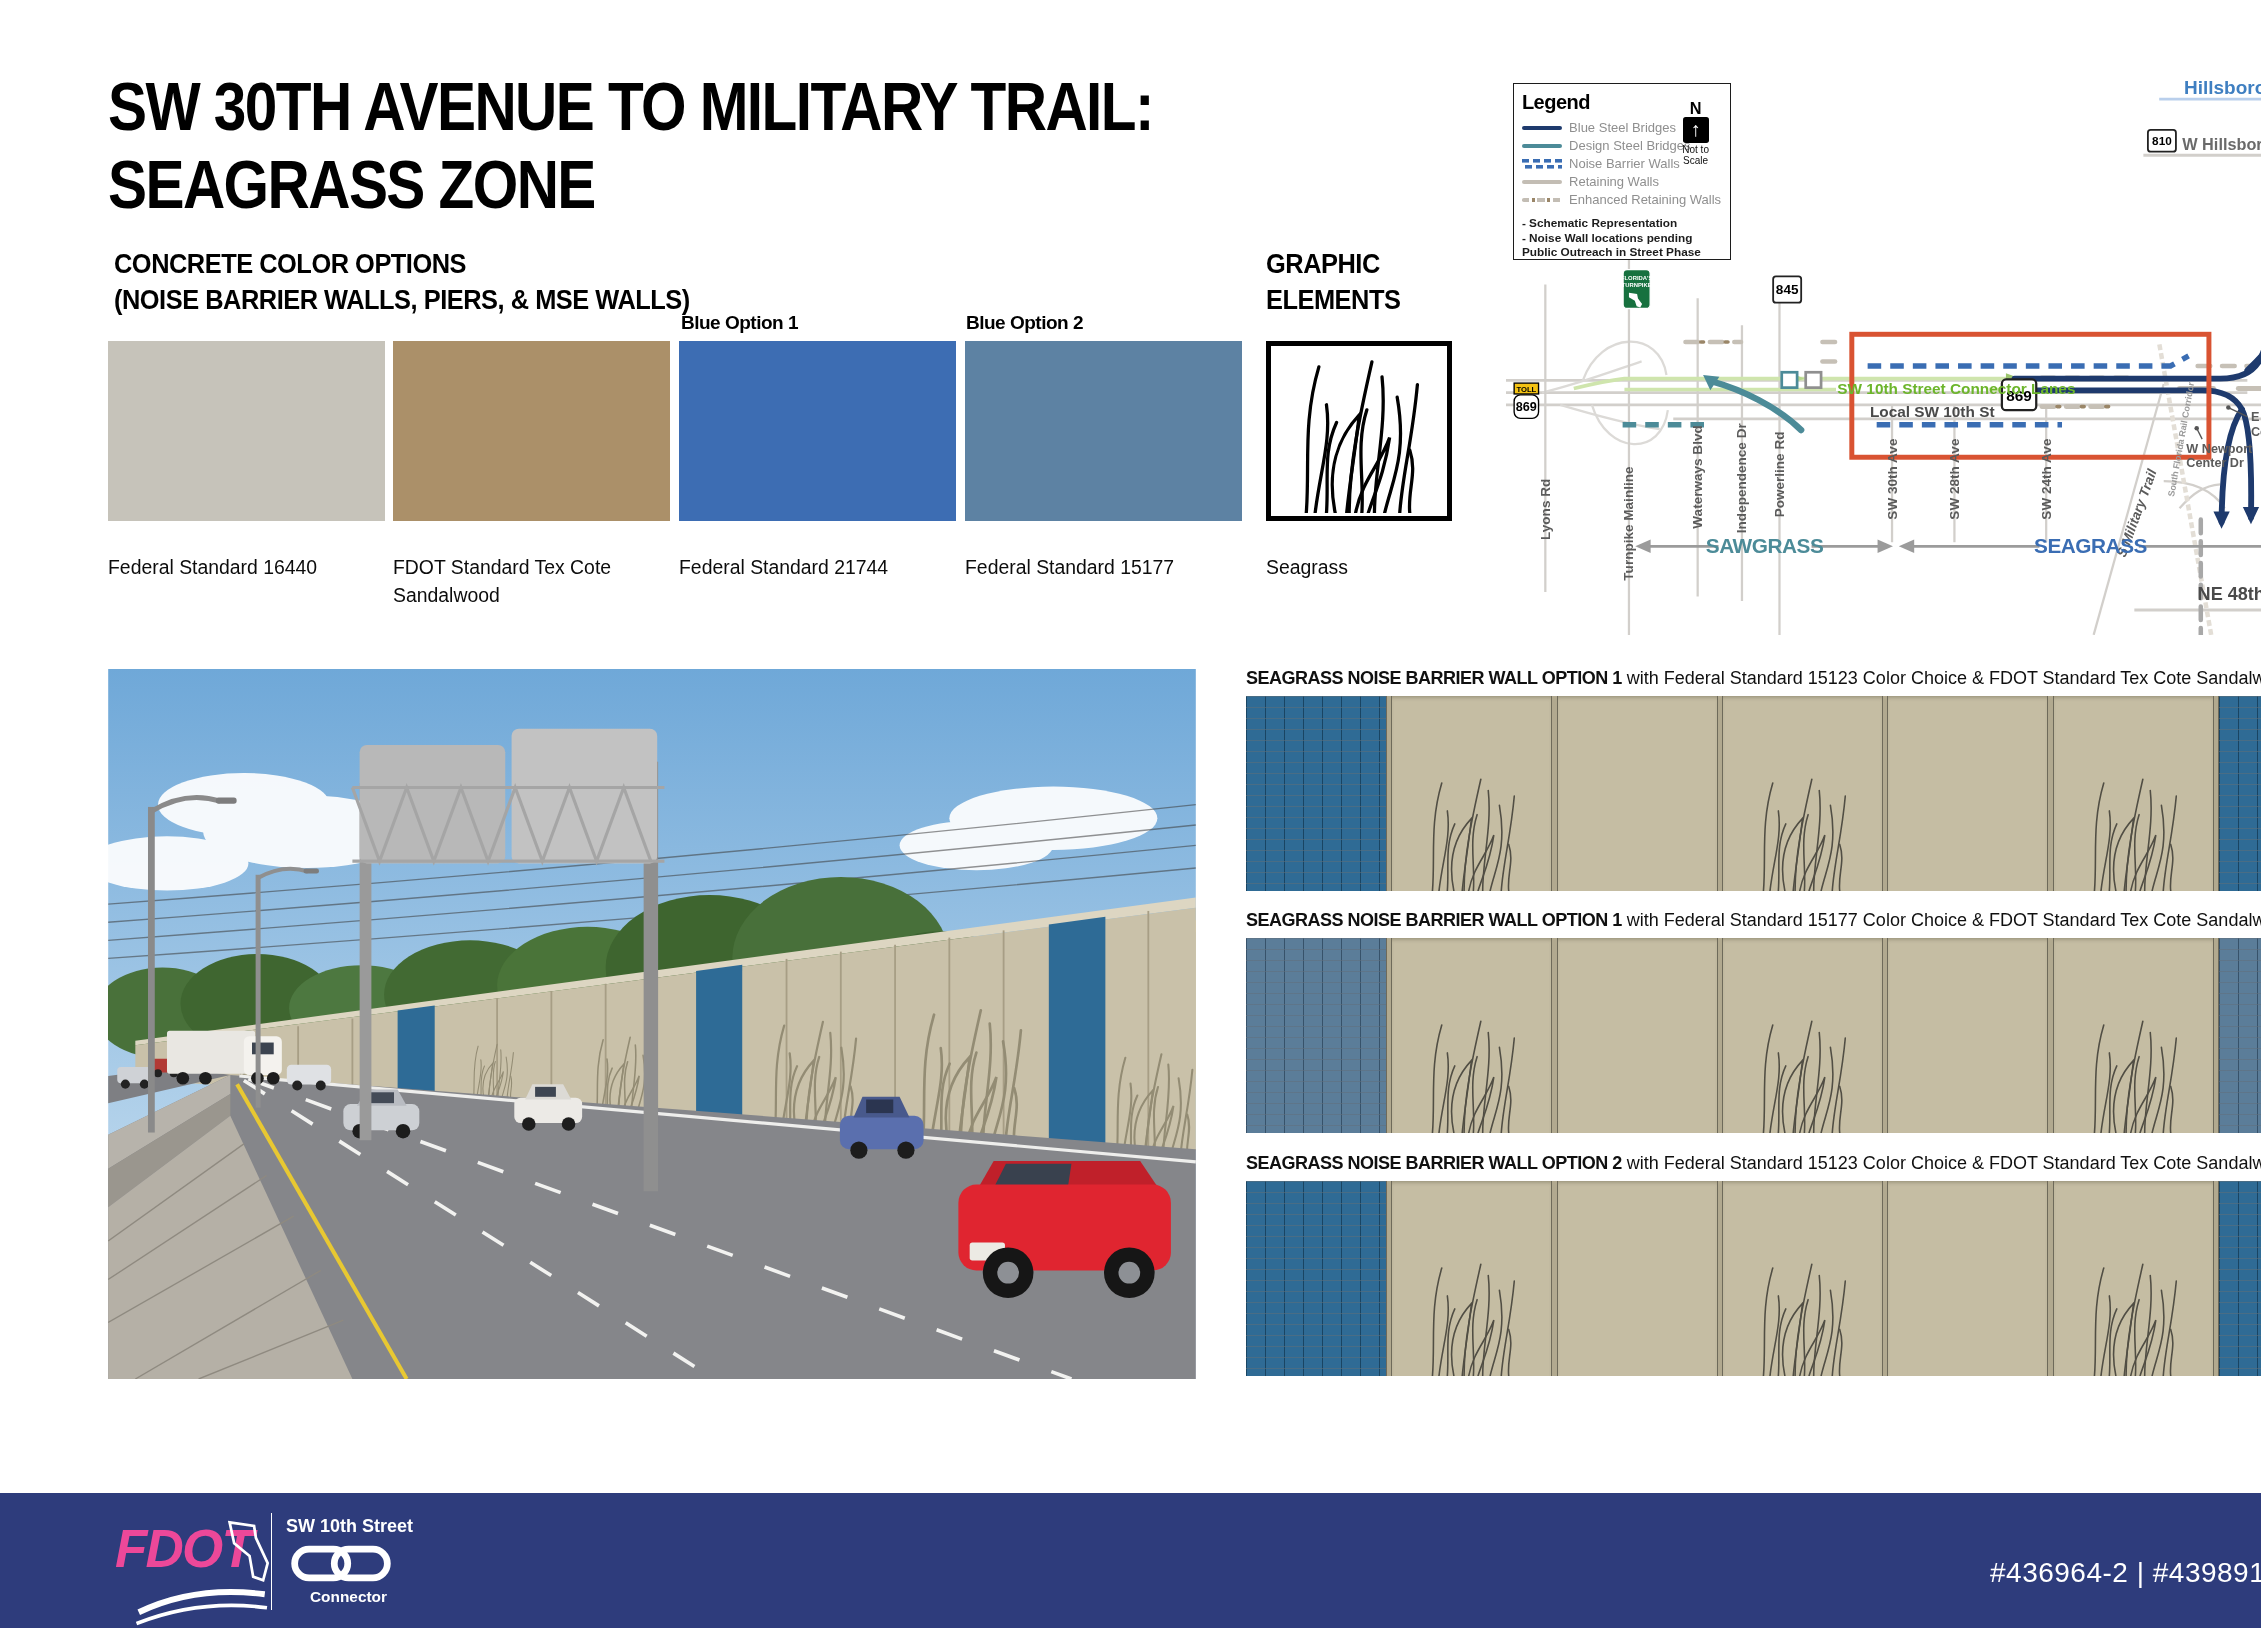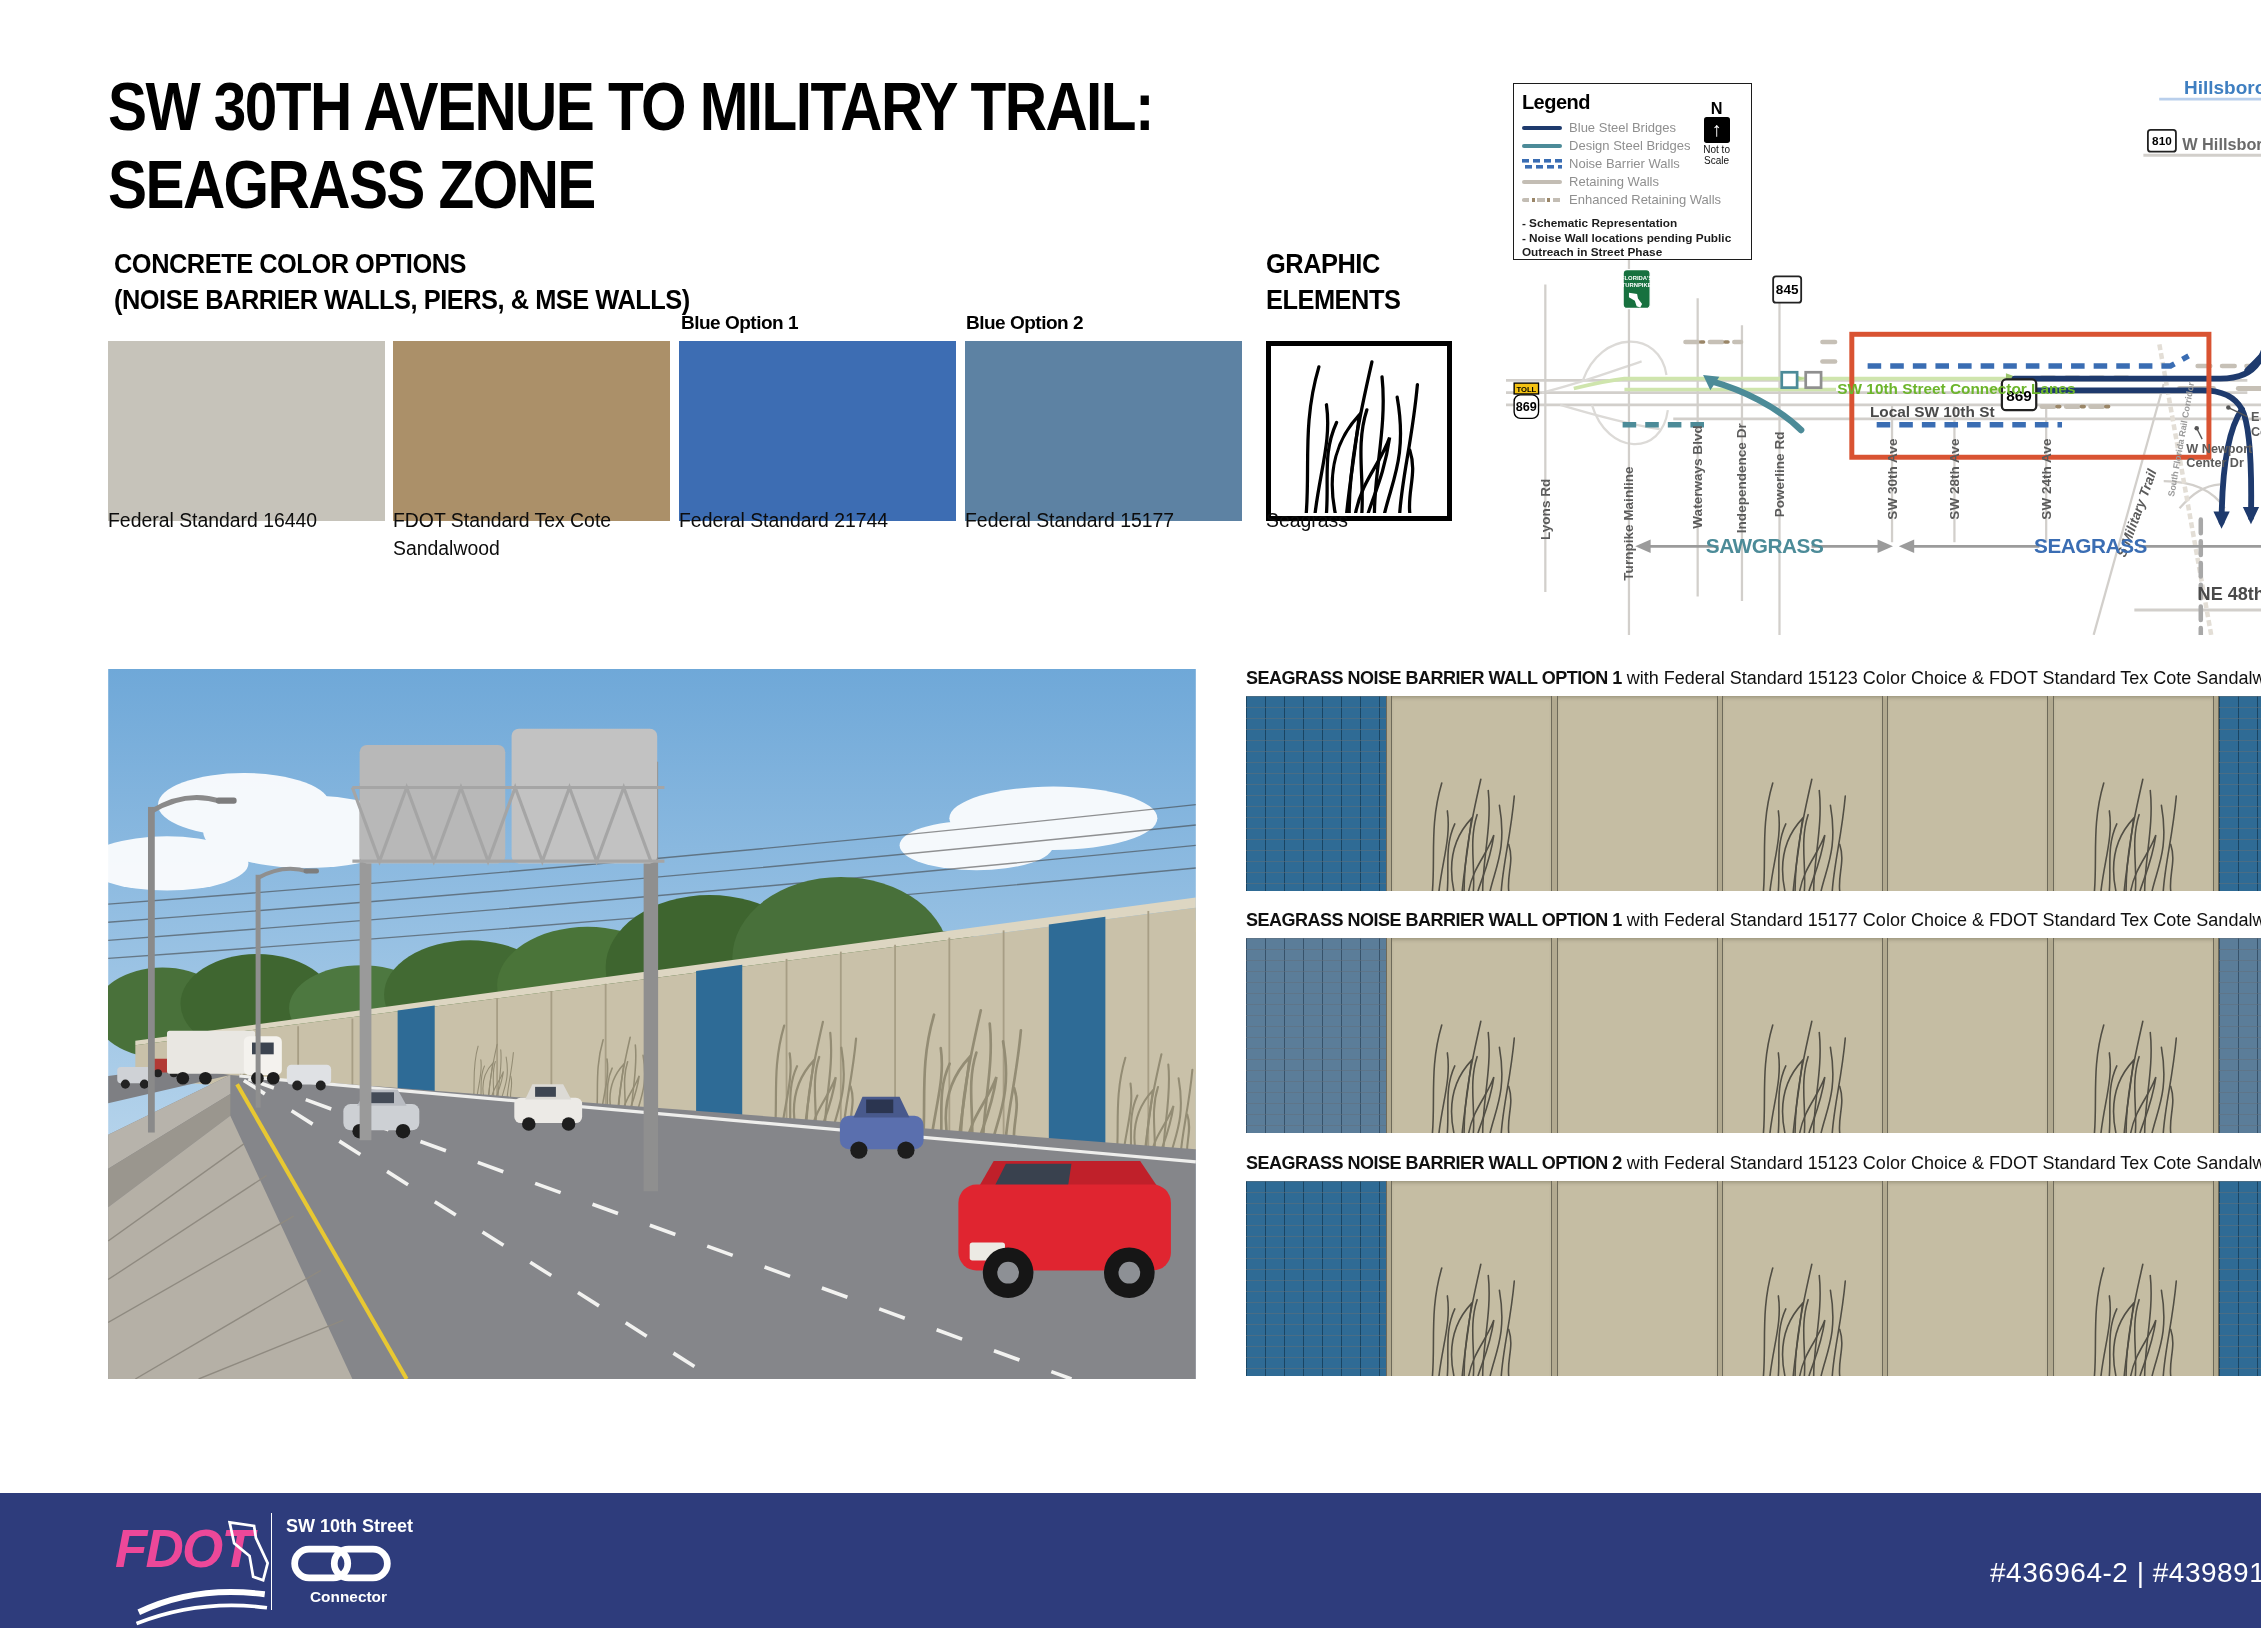--- a/index.html
+++ b/index.html
@@ -15,30 +15,30 @@
   .sec-h{font-size:27px;line-height:36px;font-weight:800;letter-spacing:-0.5px;
          transform:scaleX(.94);transform-origin:left top;white-space:nowrap;}
 
   
   .swatch{top:341px;width:277px;height:180px;}
   .sw-16440{background:#c6c3ba;}
   .sw-sand {background:#ab9069;}
   .sw-15123{background:#3d6db3;}
   .sw-15177{background:#5d82a3;}
   .sw-tag{top:312px;font-size:19px;font-weight:700;letter-spacing:-0.5px;white-space:nowrap;}
-  .sw-label{top:506px;font-size:19.4px;line-height:28px;color:#0c0c0c;white-space:pre-line;}
+  .sw-label{top:553px;font-size:19.4px;line-height:28px;color:#0c0c0c;white-space:pre-line;}
 
   
   #ge-box{left:1266px;top:341px;width:186px;height:180px;background:#fff;border:5.9px solid #000;box-sizing:border-box;}
   .ge-grass{position:absolute;inset:2.7px;width:calc(100% - 5.4px);height:calc(100% - 5.4px);color:#000;stroke-width:2.6;}
   .panel-grass{position:absolute;bottom:0;left:0;width:100%;height:62%;color:#514e44;stroke-width:1.7;}
 
   
   #map{left:1506px;top:72px;width:886px;height:565px;}
-  #legend{left:6.8px;top:11.3px;width:239px;height:177px;border:1.8px solid #1c1c1c;background:#fff;box-sizing:border-box;padding:7.2px 8.1px;}
+  #legend{left:6.8px;top:11.3px;width:218px;height:177px;border:1.8px solid #1c1c1c;background:#fff;box-sizing:border-box;padding:7.2px 8.1px;}
   #legend h3{margin:0 0 4.5px 0;font-size:20px;font-weight:800;letter-spacing:-0.5px;}
   .lg-row{display:flex;align-items:center;height:18px;}
   .lg-sw{width:40px;margin-right:7.2px;flex:0 0 40px;}
   .lg-label{font-size:13px;color:#8f8f8f;white-space:nowrap;}
   .ls-1{height:4.1px;border-radius:2.3px;background:#1e3a6d;}
   .ls-2{height:4.1px;border-radius:2.3px;background:#4c8b98;}
   .ls-3{height:10px;background:
         repeating-linear-gradient(90deg,#3a6db3 0 6.8px,transparent 6.8px 11px),
         repeating-linear-gradient(90deg,#3a6db3 0 6.8px,transparent 6.8px 11px);
         background-size:100% 3.6px,100% 3.6px;background-position:0 0,2.7px 6.3px;background-repeat:no-repeat;}

